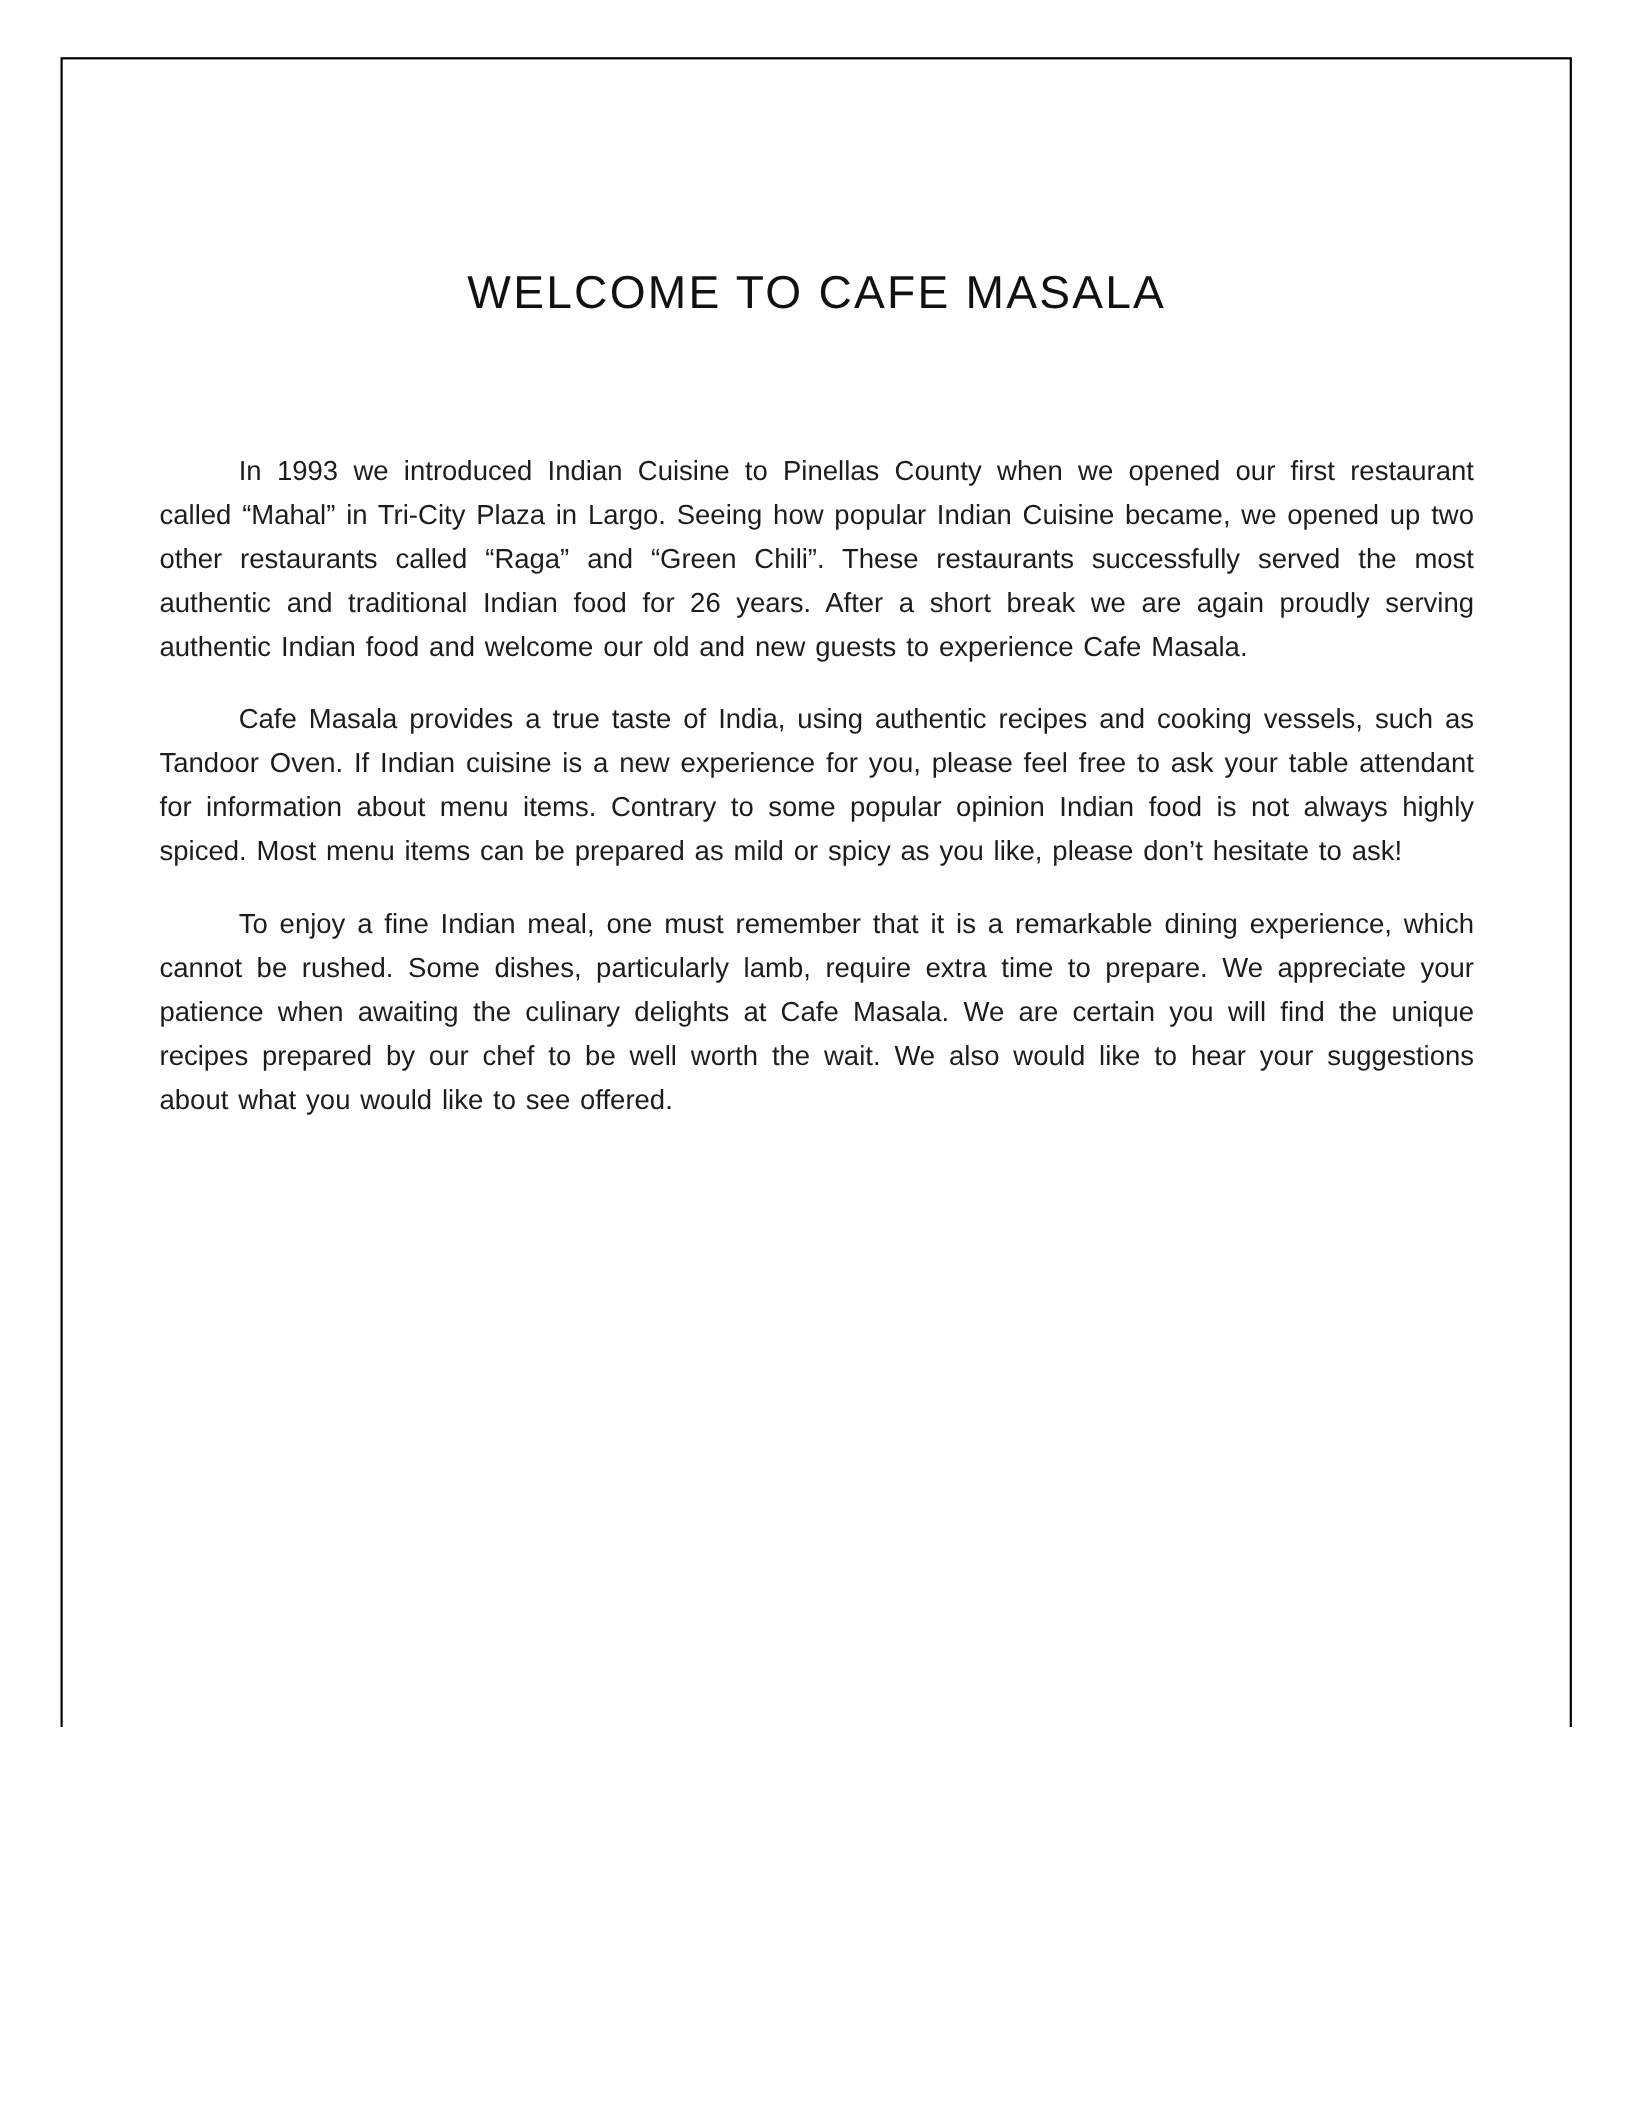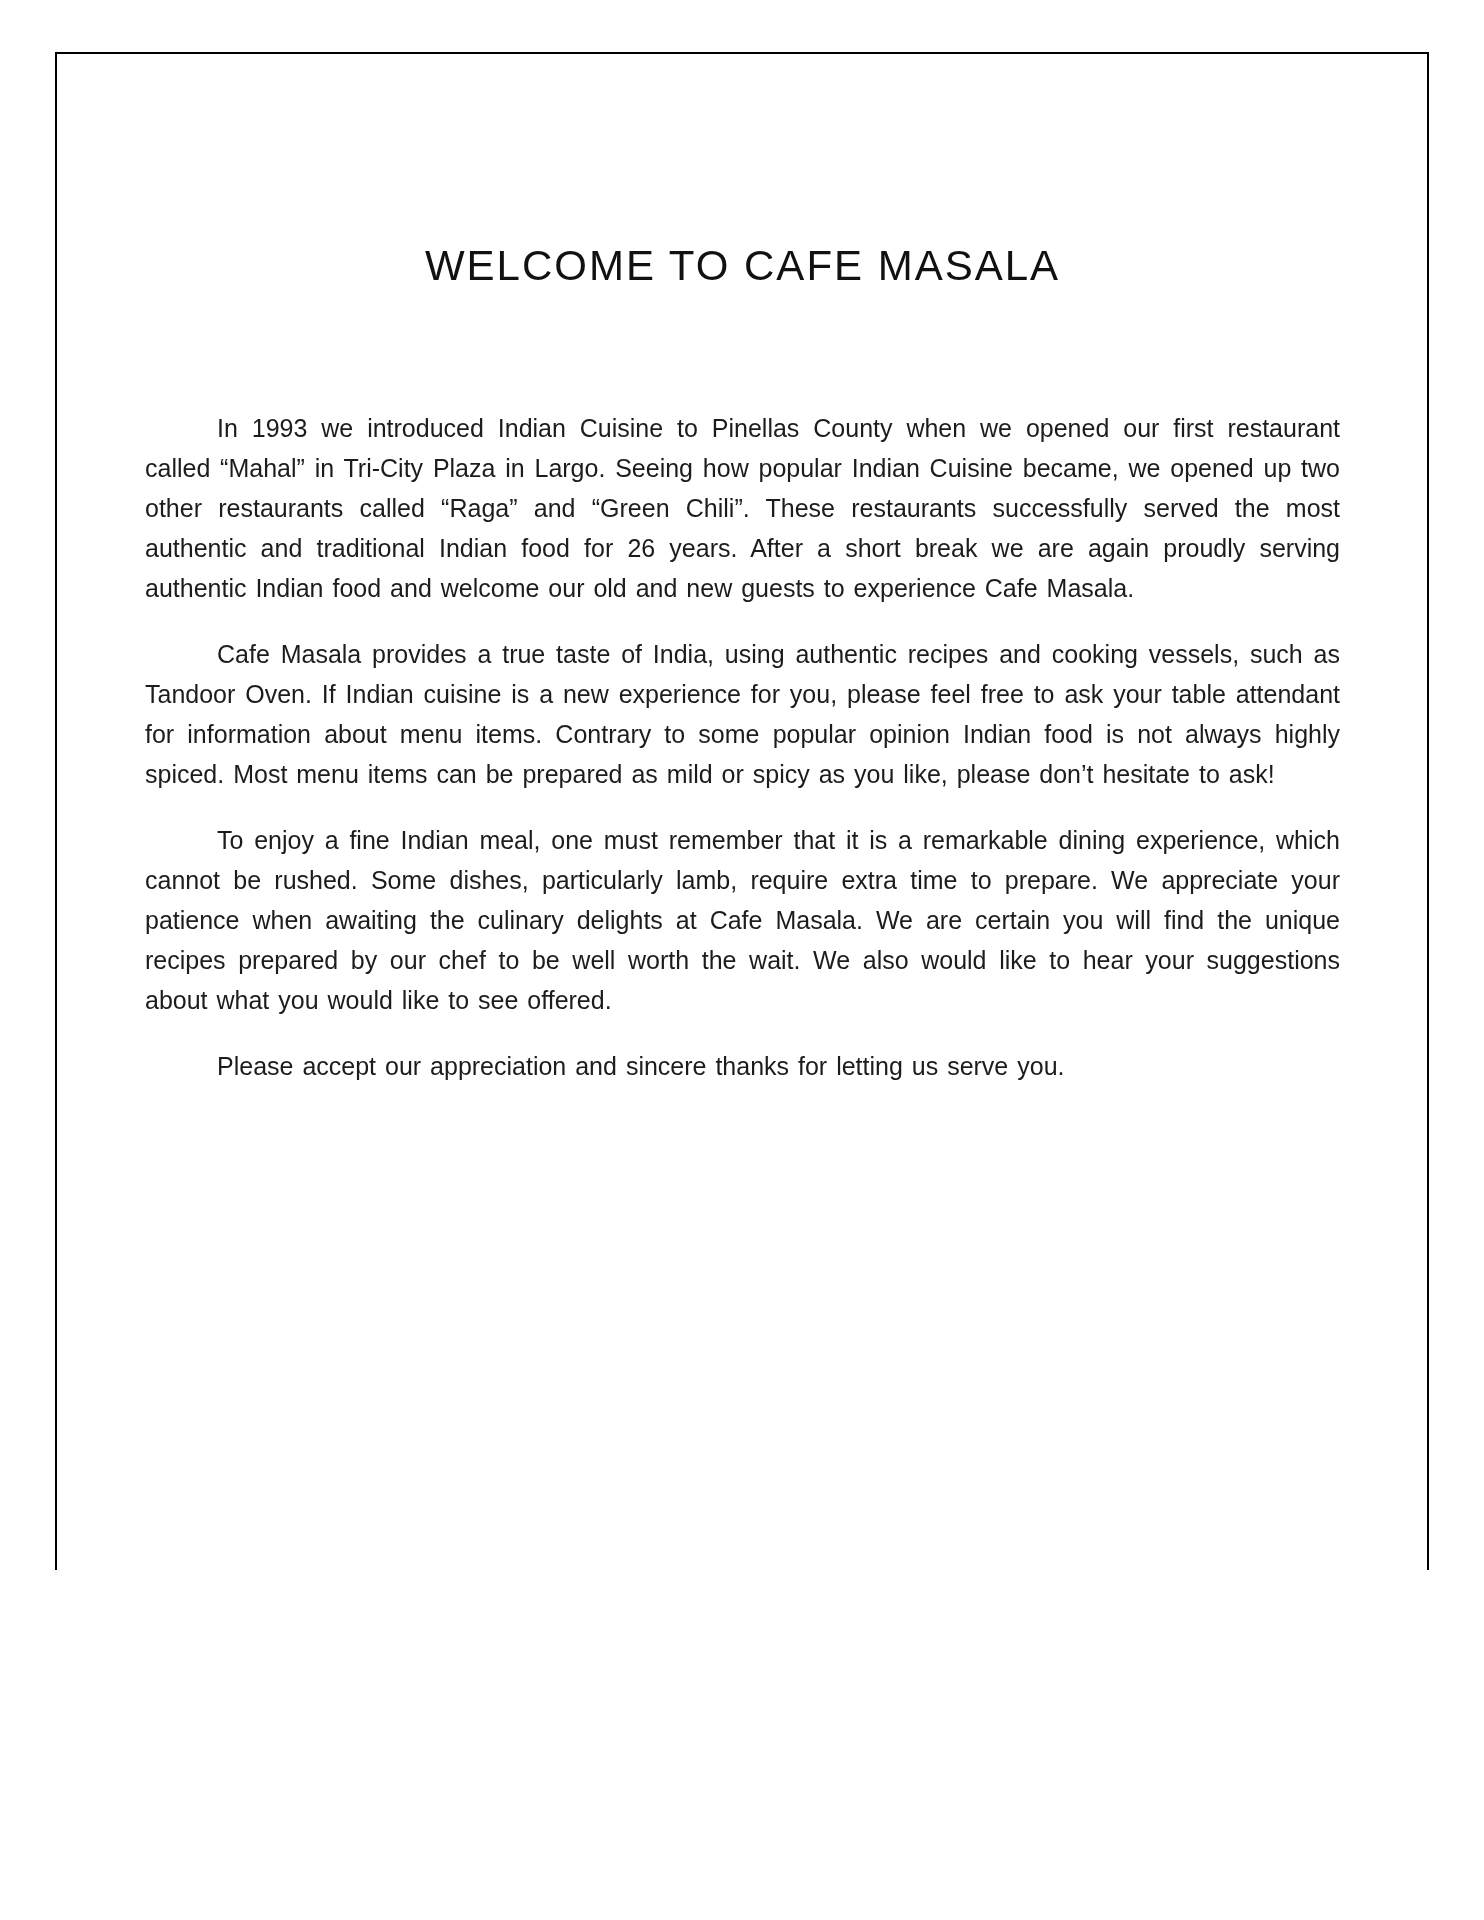--- a/index.html
+++ b/index.html
@@ -76,19 +76,18 @@
     <h1 class="doc-title">WELCOME TO CAFE MASALA</h1>
 
     <div class="body-text">
 
       <p class="para">In 1993 we introduced Indian Cuisine to Pinellas County when we opened our first restaurant called “Mahal” in Tri-City Plaza in Largo. Seeing how popular Indian Cuisine became, we opened up two other restaurants called “Raga” and “Green Chili”. These restaurants successfully served the most authentic and traditional Indian food for 26 years. After a short break we are again proudly serving authentic Indian food and welcome our old and new guests to experience Cafe Masala.</p>
 
       <p class="para">Cafe Masala provides a true taste of India, using authentic recipes and cooking vessels, such as Tandoor Oven. If Indian cuisine is a new experience for you, please feel free to ask your table attendant for information about menu items. Contrary to some popular opinion Indian food is not always highly spiced. Most menu items can be prepared as mild or spicy as you like, please don’t hesitate to ask!</p>
 
       <p class="para">To enjoy a fine Indian meal, one must remember that it is a remarkable dining experience, which cannot be rushed. Some dishes, particularly lamb, require extra time to prepare. We appreciate your patience when awaiting the culinary delights at Cafe Masala. We are certain you will find the unique recipes prepared by our chef to be well worth the wait. We also would like to hear your suggestions about what you would like to see offered.</p>
 
-      <p class="para">Please accept our appreciation and sincere thanks for letting us serve you.</p>
 
     </div>
 
   </div>
 
 </div>
 
 </body></html>

